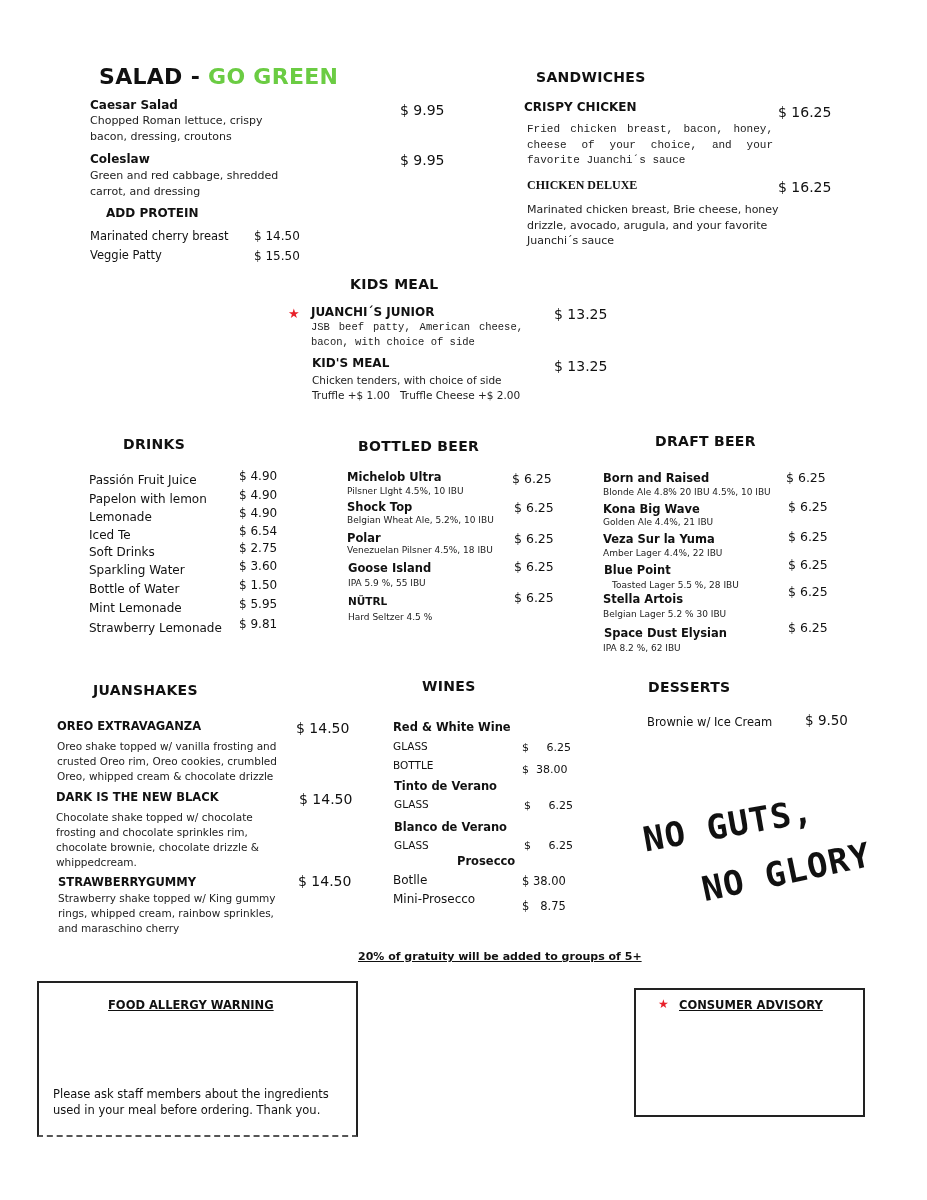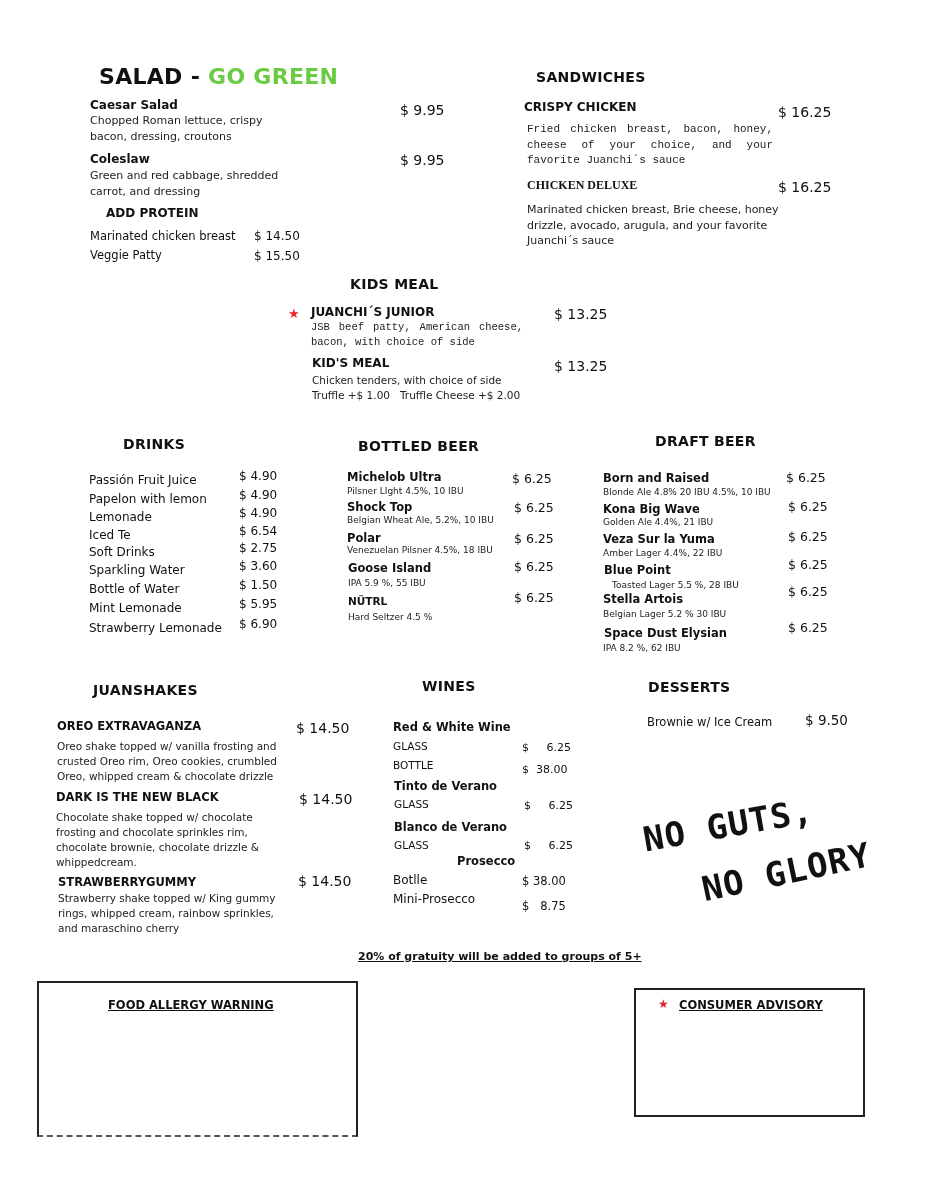--- a/index.html
+++ b/index.html
@@ -32,21 +32,21 @@
 
 <div class="abs name" style="left:90px; top:98px;">Caesar Salad</div>
 <div class="abs desc" style="left:90px; top:113px; width:210px;">Chopped Roman lettuce, crispy bacon, dressing, croutons</div>
 <div class="abs price" style="left:400px; top:102px;">$  9.95</div>
 
 <div class="abs name" style="left:90px; top:152px;">Coleslaw</div>
 <div class="abs desc" style="left:90px; top:168px; width:200px;">Green and red cabbage, shredded carrot, and dressing</div>
 <div class="abs price" style="left:400px; top:152px;">$  9.95</div>
 
 <div class="abs name" style="left:106px; top:206px;">ADD PROTEIN</div>
-<div class="abs row" style="left:90px; top:229px; font-size:11.5px;">Marinated chicken breast</div>
+<div class="abs row" style="left:90px; top:229px; font-size:11.5px;">Marinated cherry breast</div>
 <div class="abs row" style="left:254px; top:229px;">$  14.50</div>
 <div class="abs row" style="left:90px; top:248px; font-size:11.5px;">Veggie Patty</div>
 <div class="abs row" style="left:254px; top:249px;">$  15.50</div>
 
 <div class="abs h1" style="left:536px; top:69px;">SANDWICHES</div>
 
 <div class="abs name" style="left:524px; top:100px;">CRISPY CHICKEN</div>
 <div class="abs desc justify" style="left:527px; top:122px; width:246px;">Fried chicken breast, bacon, honey, cheese of your choice, and your favorite Juanchi´s sauce</div>
 <div class="abs price" style="left:778px; top:104px;">$ 16.25</div>
 
@@ -69,21 +69,21 @@
 <div class="abs h1" style="left:123px; top:436px;">DRINKS</div>
 <div class="abs" style="left:89px; top:469px; width:200px;">
   <div style="position:relative; height:18.7px;"><span class="row">Passión Fruit Juice</span><span class="row" style="position:absolute; left:150px;">$  4.90</span></div>
   <div style="position:relative; height:18.7px;"><span class="row">Papelon with lemon</span><span class="row" style="position:absolute; left:150px;">$  4.90</span></div>
   <div style="position:relative; height:17.5px;"><span class="row">Lemonade</span><span class="row" style="position:absolute; left:150px;">$  4.90</span></div>
   <div style="position:relative; height:17.5px;"><span class="row">Iced Te</span><span class="row" style="position:absolute; left:150px;">$  6.54</span></div>
   <div style="position:relative; height:18px;"><span class="row">Soft Drinks</span><span class="row" style="position:absolute; left:150px;">$  2.75</span></div>
   <div style="position:relative; height:19px;"><span class="row">Sparkling Water</span><span class="row" style="position:absolute; left:150px;">$  3.60</span></div>
   <div style="position:relative; height:19px;"><span class="row">Bottle of Water</span><span class="row" style="position:absolute; left:150px;">$  1.50</span></div>
   <div style="position:relative; height:20px;"><span class="row">Mint Lemonade</span><span class="row" style="position:absolute; left:150px;">$  5.95</span></div>
-  <div style="position:relative; height:19px;"><span class="row">Strawberry Lemonade</span><span class="row" style="position:absolute; left:150px;">$  6.90</span></div>
+  <div style="position:relative; height:19px;"><span class="row">Strawberry Lemonade</span><span class="row" style="position:absolute; left:150px;">$  9.81</span></div>
 </div>
 
 <div class="abs h1" style="left:358px; top:438px;">BOTTLED BEER</div>
 
 <div class="abs name-sm" style="left:347px; top:470px;">Michelob Ultra</div>
 <div class="abs desc-sm" style="left:347px; top:486px;">Pilsner LIght 4.5%, 10 IBU</div>
 <div class="abs price-sm" style="left:512px; top:471px;">$  6.25</div>
 
 <div class="abs name-sm" style="left:347px; top:500px;">Shock Top</div>
 <div class="abs desc-sm" style="left:347px; top:515px;">Belgian Wheat Ale, 5.2%, 10 IBU</div>
@@ -167,18 +167,19 @@
 <div class="abs row" style="left:647px; top:715px; font-size:11.5px;">Brownie w/ Ice Cream</div>
 <div class="abs price" style="left:805px; top:712px; font-size:13.5px;">$ 9.50</div>
 
 <div class="abs hand" style="left:640px; top:820px; transform:rotate(-10deg); transform-origin:left top;">NO GUTS,</div>
 <div class="abs hand" style="left:698px; top:870px; transform:rotate(-12deg); transform-origin:left top;">NO GLORY</div>
 
 <div class="abs" style="left:358px; top:950px; font-size:11px; font-weight:bold; text-decoration:underline; white-space:nowrap;">20% of gratuity will be added to groups of 5+</div>
 
 <div class="abs box dashed-bottom" style="left:37px; top:981px; width:321px; height:156px;">
   <div class="box-title" style="position:absolute; left:69px; top:15px;">FOOD ALLERGY WARNING</div>
+  <div class="box-text" style="position:absolute; left:14px; top:103px; width:300px;">Please ask staff members about the ingredients used in your meal before ordering. Thank you.</div>
 </div>
 
 <div class="abs box" style="left:634px; top:988px; width:231px; height:129px;">
   <span class="star" style="position:absolute; left:22px; top:7px; font-size:12px;">★</span>
   <div class="box-title" style="position:absolute; left:43px; top:8px;">CONSUMER ADVISORY</div>
 </div>
 
 </body></html>

